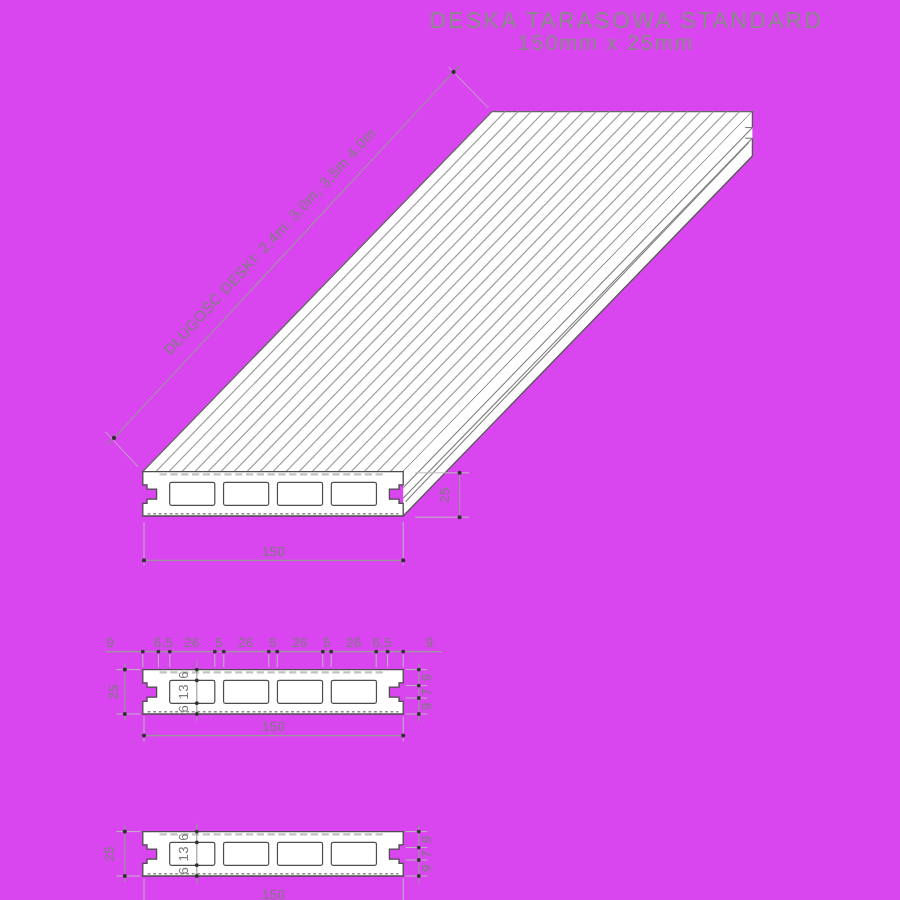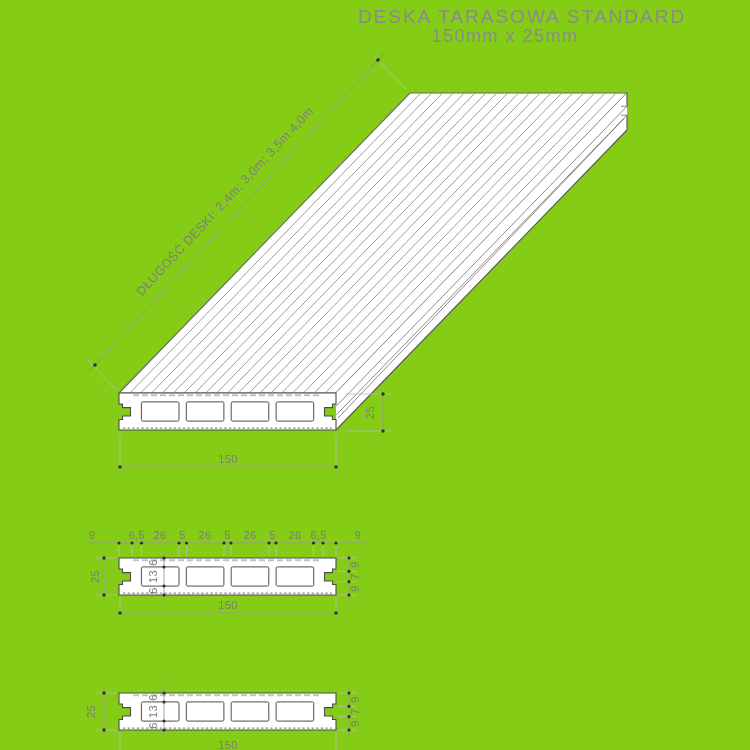--- a/index.html
+++ b/index.html
@@ -1,16 +1,16 @@
 <!DOCTYPE html>
 <html><head>
 <meta charset="utf-8">
 <style>
   html,body{margin:0;padding:0;background:#ffffff;}
-  .stage{position:relative;width:750px;height:750px;background:#84cc16;overflow:hidden;}
+  .stage{position:relative;width:750px;height:750px;background:#d946ef;overflow:hidden;}
   svg{position:absolute;left:0;top:0;}
   text{font-family:"Liberation Sans", sans-serif;}
   .title-txt{font-size:19px;letter-spacing:2px;fill:#8a8a8a;}
   .subtitle-txt{font-size:18px;letter-spacing:1.5px;fill:#8a8a8a;}
   .dim-txt{font-size:11px;fill:#7b7b7b;letter-spacing:0.3px;}
   .diag-txt{font-size:12.5px;fill:#7e7e7e;letter-spacing:0.4px;}
   .outline{fill:#ffffff;stroke:#4d4d4d;stroke-width:1.1;}
   .chamber{fill:#ffffff;stroke:#4d4d4d;stroke-width:1;}
   .dimline{stroke:#9a9a9a;stroke-width:0.9;fill:none;}
   .extline{stroke:#bcbcbc;stroke-width:0.8;fill:none;}

